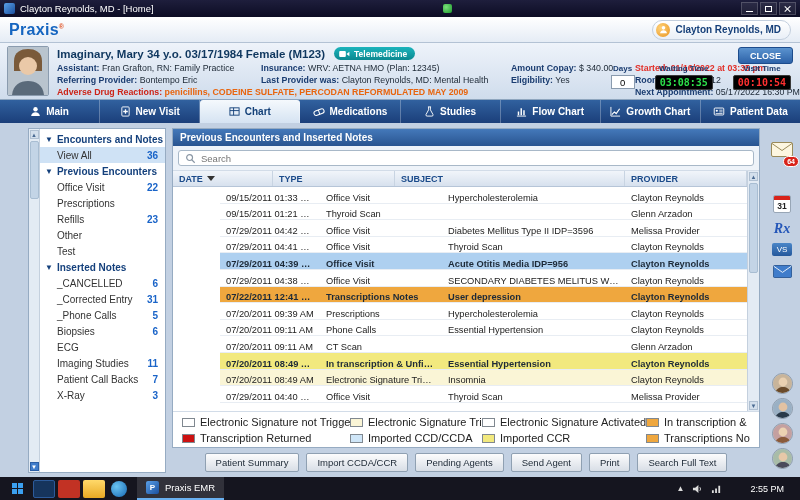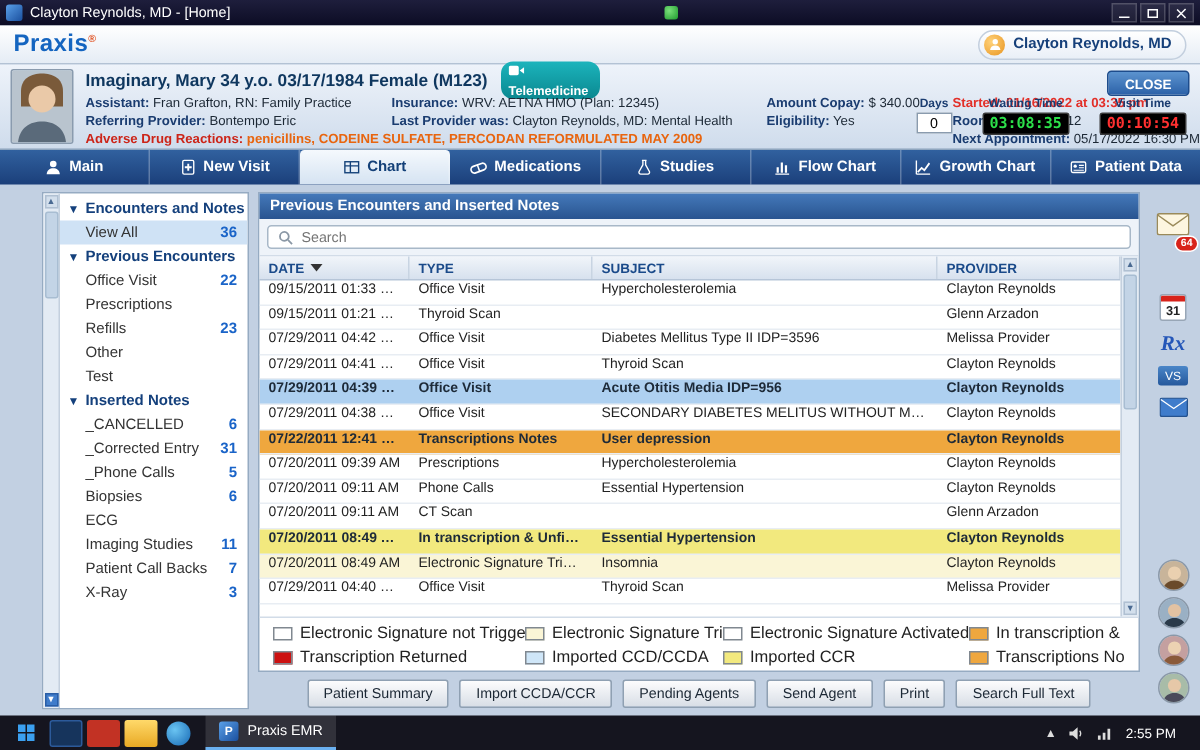--- a/index.html
+++ b/index.html
@@ -34,21 +34,21 @@
     background:radial-gradient(circle at 35% 35%,#ffd27a,#e8941f); display:flex; align-items:center; justify-content:center; }
 
   
   .patientbar { height:57px; background:linear-gradient(180deg,#eef3fa,#cfdcec); border-bottom:1px solid #8fa6bf;
     position:relative; display:flex; padding:3px 6px 2px 7px; flex:0 0 auto; }
   .pb-photo { width:42px; height:50px; border:1px solid #8a9bae; border-radius:2px; margin-right:8px; overflow:hidden; flex:0 0 auto; }
   .pb-main { flex:1; min-width:0; }
   .pb-nameline { display:flex; align-items:center; gap:9px; height:15px; }
   .pb-name { font-size:11.5px; font-weight:bold; color:#0f375f; white-space:nowrap; }
   .tele-badge { background:linear-gradient(180deg,#1cb4bc,#0a8890); color:#fff; font-size:8.5px; font-weight:bold;
-    padding:1.5px 8px 1.5px 5px; border-radius:8px; display:flex; align-items:flex-start; gap:4px;flex-direction:column; }
+    padding:1.5px 8px 1.5px 5px; border-radius:8px; display:flex; align-items:center; gap:4px; }
   .close-btn { position:absolute; right:7px; top:4px; background:linear-gradient(180deg,#5b93cf,#2d62a8);
     color:#fff; font-size:9px; font-weight:bold; padding:2.5px 11px; border-radius:3px; border:1px solid #1d4c8c; cursor:default; }
   .pb-grid { display:grid; grid-template-columns:198px 244px 118px auto; grid-auto-rows:12px; column-gap:6px;
     font-size:8.8px; color:#1c2835; margin-top:2px; white-space:nowrap; }
   .lab { font-weight:bold; color:#1a3c70; }
   .redtxt { color:#e22f28; font-weight:bold; }
   .adverse { grid-column:1 / span 3; }
   .adv-lab { color:#cc2418; font-weight:bold; }
   .adv-val { color:#e8650f; font-weight:bold; }
   .pb-timers { position:absolute; right:9px; top:21px; display:flex; gap:20px; text-align:center; }
@@ -99,22 +99,22 @@
   .table-area { flex:1; display:flex; min-height:0; }
   .table-main { flex:1; display:flex; flex-direction:column; min-width:0; }
   .thead { display:flex; height:16px; background:linear-gradient(180deg,#f1f5fa,#d7e1ee);
     border-bottom:1px solid #b6c5d8; font-size:9px; font-weight:bold; color:#1a4a8a; align-items:center; flex:0 0 auto; }
   .th,.tc { padding:0 6px; white-space:nowrap; overflow:hidden; text-overflow:ellipsis; }
   .th { display:flex; align-items:center; gap:4px; height:100%; border-right:1px solid #c8d4e2; }
   .w-date { width:100px; flex:0 0 auto; } .w-type { width:122px; flex:0 0 auto; }
   .w-subject { flex:1; min-width:0; } .w-provider { width:122px; flex:0 0 auto; }
   .sort-tri { width:0; height:0; border-left:4px solid transparent; border-right:4px solid transparent; border-top:5px solid #333; }
   .tbody { flex:1; overflow:hidden; }
-  .trow { display:flex; align-items:flex-start; height:16.6px; font-size:9.3px; color:#222;
-    border-bottom:1px solid #e8edf3; cursor:default; }
+  .trow { display:flex; align-items:flex-end; height:16.6px; font-size:9.3px; color:#222;
+    border-bottom:1px solid #e8edf3; cursor:default;margin-left:47px; }
   .trow.bold { font-weight:bold; color:#1d2a38; }
 
   .table-scroll { width:12px; background:#e3ebf4; border-left:1px solid #c4d0de; display:flex;
     flex-direction:column; align-items:center; padding:1px; gap:2px; flex:0 0 auto; }
   .tthumb { width:9px; height:90px; background:#c3d4e6; border:1px solid #a8bdd2; border-radius:2px; }
 
   .legend { padding:4px 9px 3px 9px; border-top:1px solid #d2dce8; display:flex; flex-direction:column; gap:4px; flex:0 0 auto; }
   .legend-row { display:flex; }
   .legend-item { display:flex; align-items:center; gap:5px; font-size:11px; color:#222; white-space:nowrap; overflow:hidden; }
   .legend-item:nth-child(1){ width:168px; } .legend-item:nth-child(2){ width:132px; }
@@ -151,21 +151,21 @@
   .tk-blue1 { background:#16345c; border:1px solid #2c5a9a; }
   .tk-red { background:#c23224; }
   .tk-yellow { background:linear-gradient(180deg,#ffd96a,#e8a924); }
   .tk-circle { width:16px; height:16px; border-radius:50%; background:radial-gradient(circle at 35% 35%,#6ac4f2,#1668b4); }
   .tk-app { display:flex; align-items:center; gap:6px; background:rgba(255,255,255,.12);
     border-bottom:2px solid #6ab0f0; padding:0 9px; height:100%; font-size:9.5px; margin-left:4px; }
   .tk-appicon { width:13px; height:13px; border-radius:2px; background:linear-gradient(135deg,#5aa0e8,#1a4f9e);
     color:#fff; font-size:8px; font-weight:bold; display:flex; align-items:center; justify-content:center; }
   .tk-right { margin-left:auto; display:flex; align-items:center; gap:8px; font-size:9px; padding-right:4px; }
   .tk-chev { font-size:8px; color:#ddd; }
-  .tk-time { font-size:9px; }
+  .tk-time { font-size:9px;margin-left:20px; }
   .tk-edge { width:4px; height:100%; border-left:1px solid #3a3a4a; }
 </style>
 </head>
 <body>
 
 <div class="screen">
 
   <div class="titlebar">
     <span class="tb-appicon"></span>
     <span>Clayton Reynolds, MD - [Home]</span>

